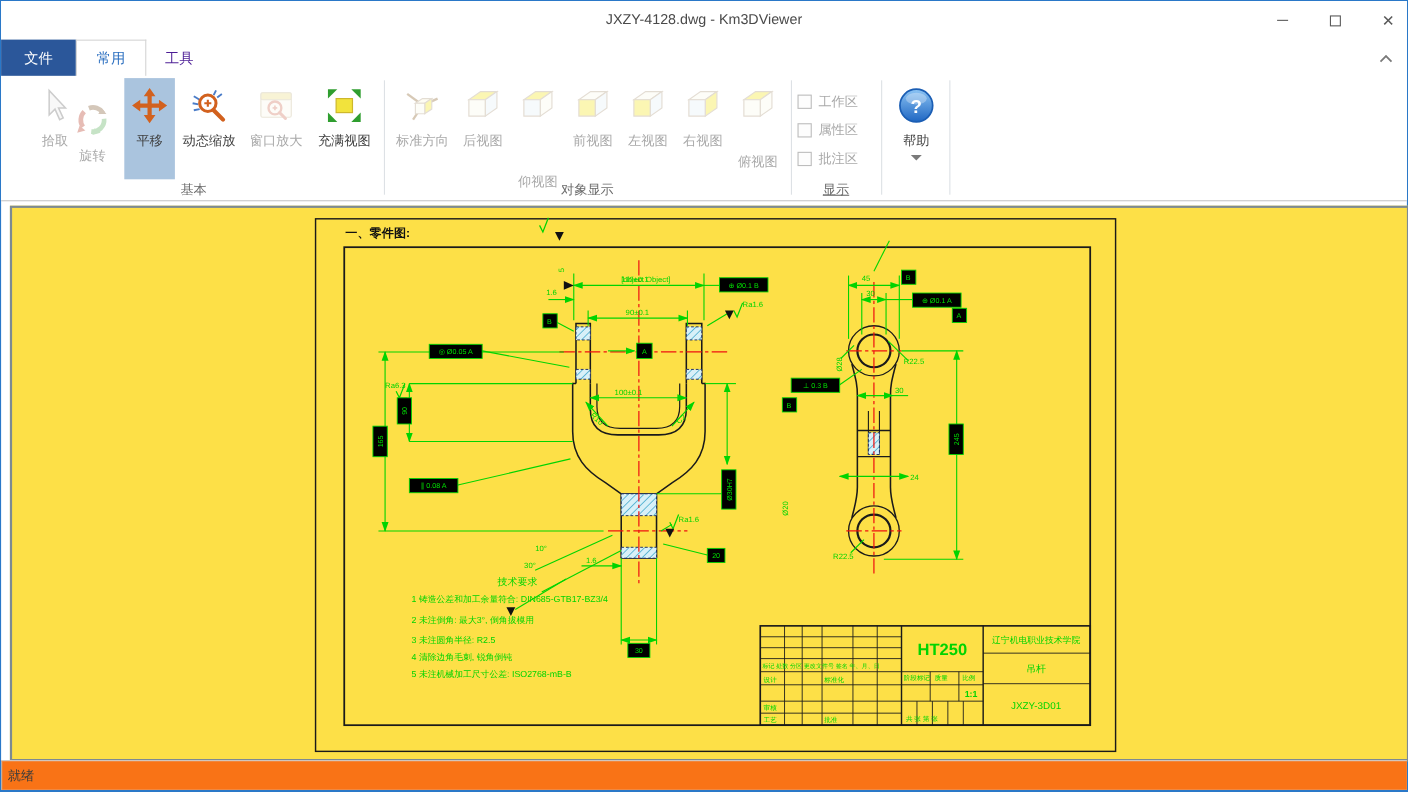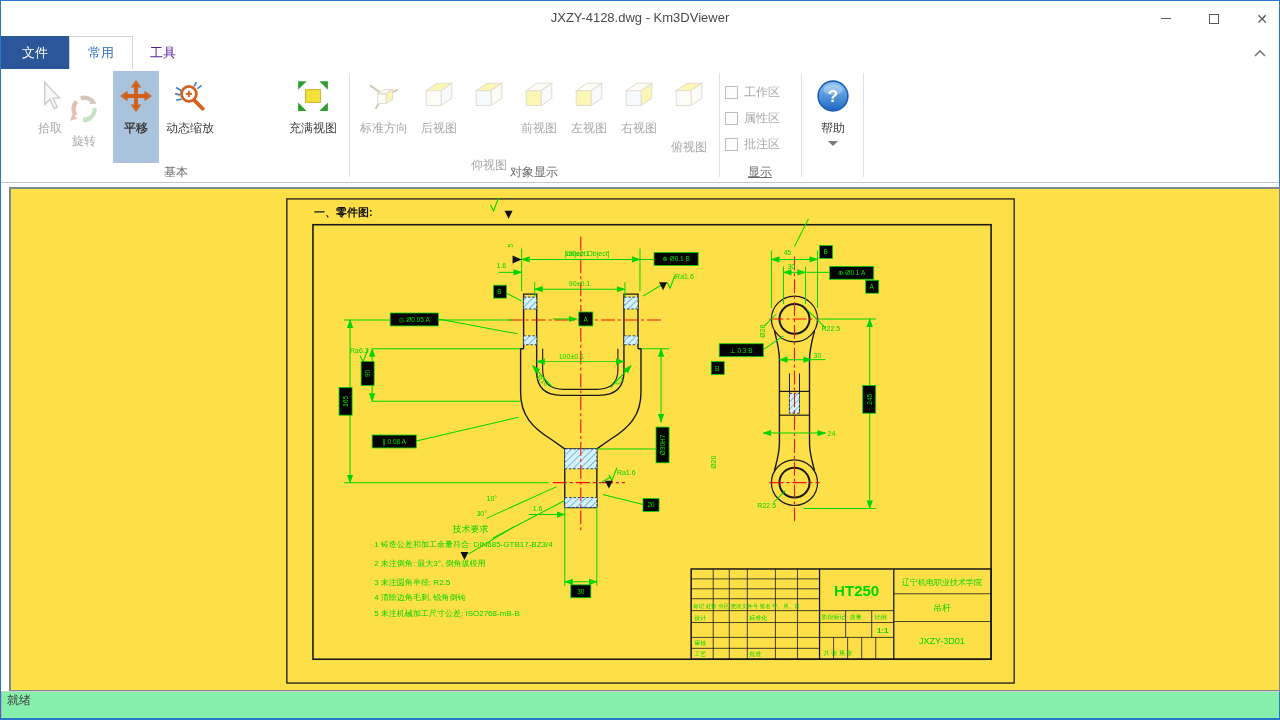--- a/index.html
+++ b/index.html
@@ -31,38 +31,38 @@
 
   
   .ribbon { position:absolute; left:0; top:68px; width:100%; height:114px; background:#fff;
             border-bottom:1px solid #c6c6c6; }
   .rbtn { position:absolute; top:2px; height:92px; display:flex; flex-direction:column;
           align-items:center; justify-content:flex-start; }
   .rbtn .ricon { margin-top:8px; width:34px; height:34px; display:flex; align-items:center; justify-content:center; }
   .rbtn .rlabel { margin-top:7px; font-size:12px; color:#3f3f3f; white-space:nowrap; }
   .rbtn.disabled .rlabel { color:#a9a9a9; }
   .rbtn.disabled .ricon { opacity:.5; }
-  .rbtn.active { background:#aac4de;font-weight:bold; }
+  .rbtn.active { background:#aac4de; }
   .grouplabel { position:absolute; top:95px; font-size:12px; color:#6b6b6b; text-align:center; }
   .vsep { position:absolute; top:4px; height:104px; width:1px; background:#dde1e5; }
   .chkcol { position:absolute; left:724px; top:10px; }
   .chkrow { display:flex; align-items:center; height:26px; }
   .chkbox { width:13px; height:13px; border:1px solid #bdbdbd; background:#fdfdfd; margin-right:6px; }
   .chklabel { font-size:12px; color:#a9a9a9; }
   .helparrow { margin-top:4px; width:0; height:0; border-left:5px solid transparent;
                border-right:5px solid transparent; border-top:5px solid #7a7a7a; }
 
   
   .canvas { position:absolute; left:8px; top:186px; width:1272px; height:505px;
             background:#fde047; border:2px solid #7d8a92; }
   .canvas svg { display:block; width:100%; height:100%; }
 
   
-  .statusbar { position:absolute; left:0; bottom:0; width:100%; height:27px; background:#86efac;
-               border-top:1px solid #cfcfcf; display:flex; }
+  .statusbar { position:absolute; left:0; bottom:0; width:100%; height:27px; background:#f97316;
+               border-top:1px solid #cfcfcf; display:flex; align-items:center; }
   .statusgrip { width:1px; height:100%; background:#b5b5b5; margin-right:5px; }
   .statustext { font-size:12px; color:#3c3c3c; }
 
   text { font-family:"Liberation Sans", sans-serif; }
   .cadnote { fill:#00d400; font-size:7px; }
   .boxtext { fill:#00e400; font-size:6.5px; }
   .tbtext  { fill:#00d400; }
 </style>
 </head>
 <body>
@@ -141,20 +141,33 @@
           </g>
           <circle cx="15" cy="14" r="7" stroke="#d2611e" stroke-width="2.6"></circle>
           <line x1="12" y1="14" x2="18" y2="14" stroke="#d2611e" stroke-width="1.8"></line>
           <line x1="15" y1="11" x2="15" y2="17" stroke="#d2611e" stroke-width="1.8"></line>
           <line x1="20" y1="20" x2="28" y2="28" stroke="#d2611e" stroke-width="3.6" stroke-linecap="round"></line>
         </svg>
       </div>
       <div class="rlabel">动态缩放</div>
     </div>
 
+    <div class="rbtn disabled" style="left:221px;width:58px;">
+      <div class="ricon">
+        <svg viewBox="0 0 32 32">
+          <rect x="3" y="5" width="26" height="21" rx="1.5" fill="#fdfbf2" stroke="#d8d0b8"></rect>
+          <rect x="3" y="5" width="26" height="6" rx="1.5" fill="#f3e9ad" stroke="#d8d0b8"></rect>
+          <circle cx="15" cy="18" r="5.5" fill="none" stroke="#e0a090" stroke-width="2"></circle>
+          <line x1="19" y1="22" x2="24" y2="27" stroke="#e0a090" stroke-width="2.6" stroke-linecap="round"></line>
+          <line x1="13" y1="18" x2="17" y2="18" stroke="#e0a090" stroke-width="1.4"></line>
+          <line x1="15" y1="16" x2="15" y2="20" stroke="#e0a090" stroke-width="1.4"></line>
+        </svg>
+      </div>
+      <div class="rlabel">窗口放大</div>
+    </div>
 
     <div class="rbtn" style="left:282px;width:60px;">
       <div class="ricon">
         <svg viewBox="0 0 32 32">
           <rect x="9" y="10" width="14" height="12" fill="#f2e33c" stroke="#cdb72a"></rect>
           <g fill="#2f9e2f">
             <path d="M2,2 h8 l-8,8 z"></path>
               <path d="M30,2 v8 l-8,-8 z"></path>
             <path d="M2,30 v-8 l8,8 z"></path>
               <path d="M30,30 h-8 l8,-8 z"></path>

